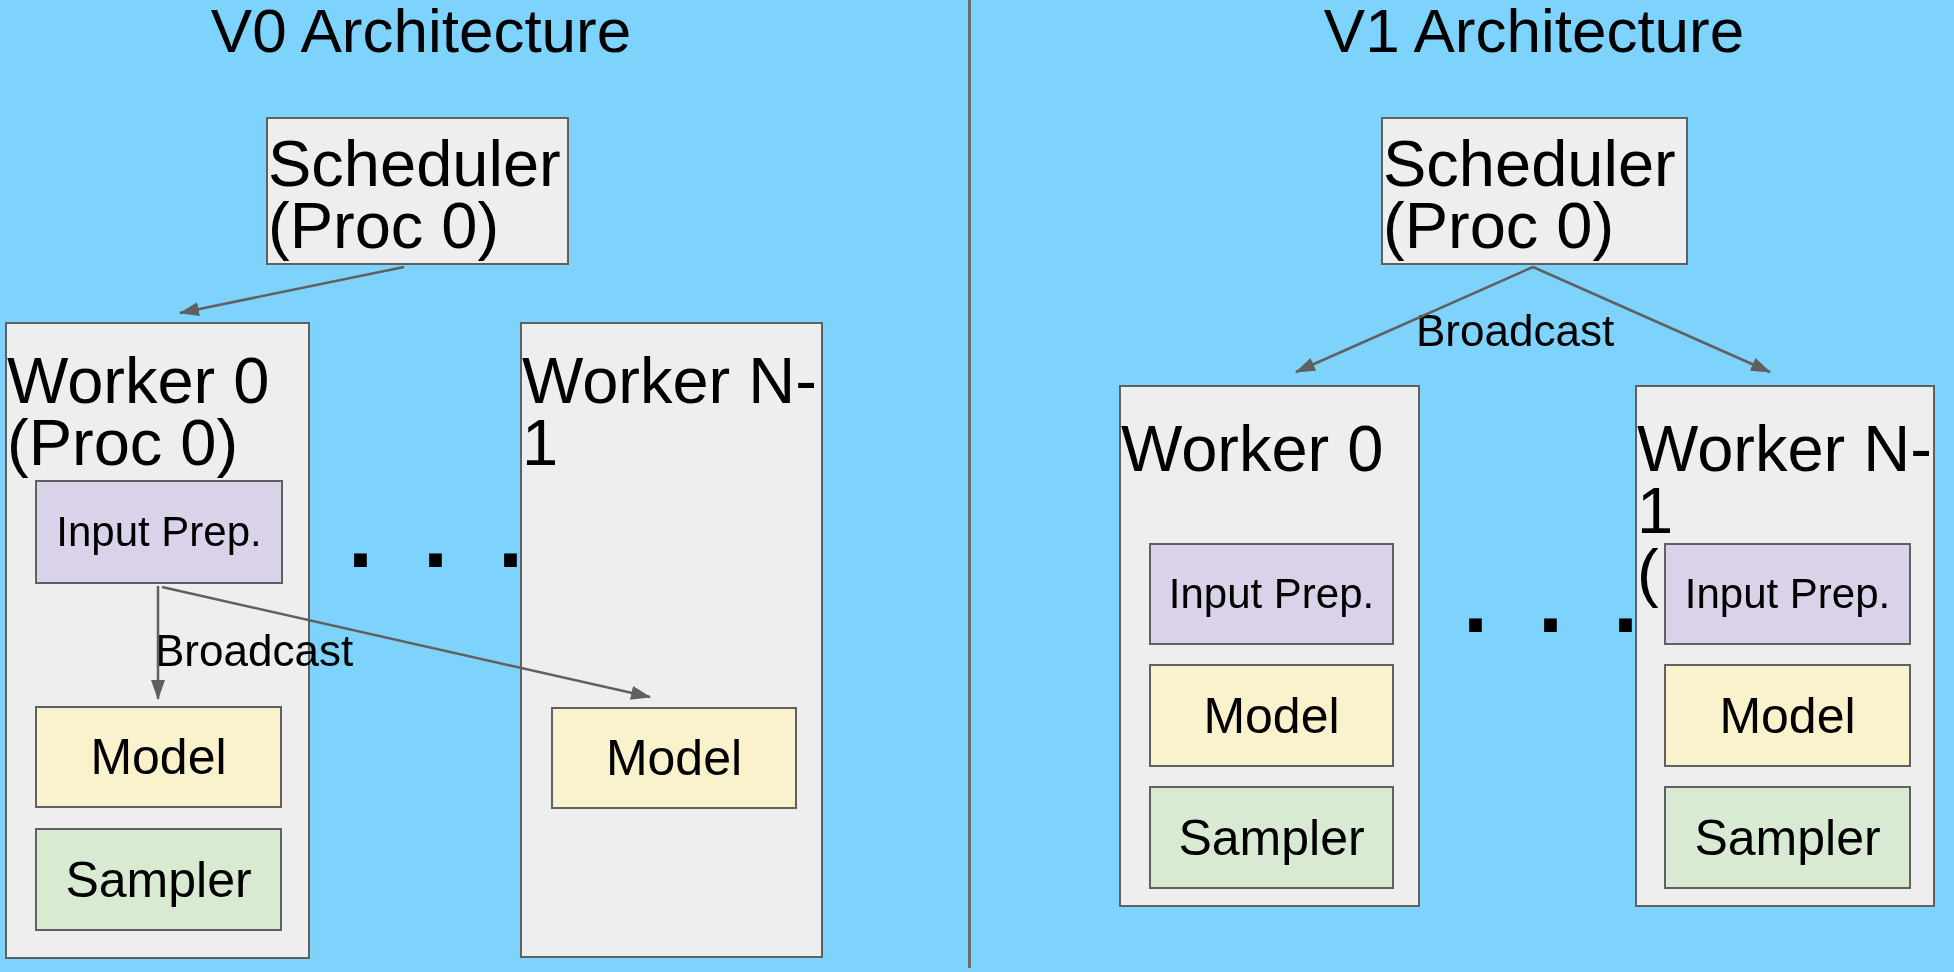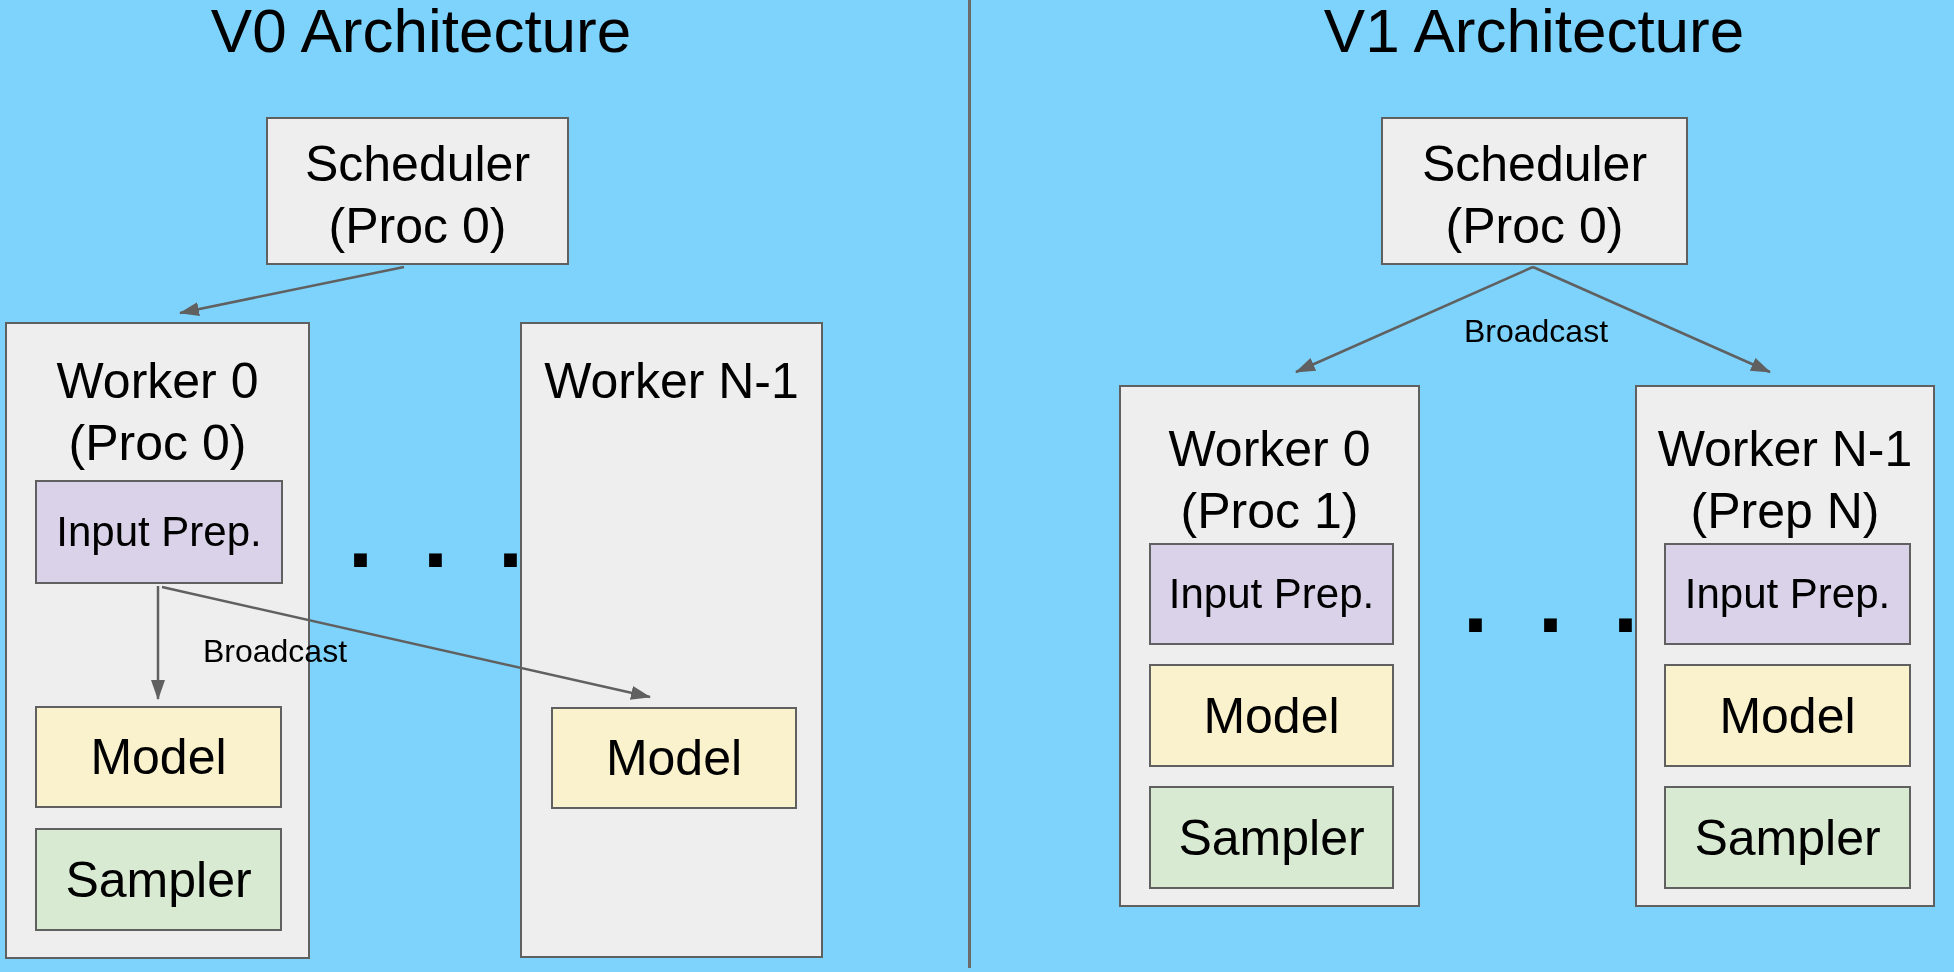--- a/index.html
+++ b/index.html
@@ -27,44 +27,44 @@
   }
 
   .gray-box {
     position: absolute;
     background: var(--grayfill, #eeeeee);
     border: 2px solid var(--border, #606060);
     box-sizing: border-box;
   }
 
   .two-line {
-    text-align: center;
-    font-size: 50px;
+    text-align: left;
+    font-size: 65px;
     line-height: 62px;
     color: var(--text, #000);
   }
 
   .inner-box {
     position: absolute;
     border: 2px solid var(--border, #606060);
     box-sizing: border-box;
     display: flex;
     align-items: center;
     justify-content: center;
     text-align: left;
     color: var(--text, #000);
   }
   .inner-box.prep    { background: var(--purple, #d9d2e9); font-size: 42px; }
   .inner-box.model   { background: var(--yellow, #faf1cd); font-size: 50px; }
   .inner-box.sampler { background: var(--green,  #d9ead3); font-size: 50px; }
 
   .broadcast-label {
-    font-size: 32px;
+    font-size: 44px;
     line-height: 50px;
-    text-align: center;
+    text-align: left;
     color: var(--text, #000);
     white-space: nowrap;
   }
 
   .dots {
     font-size: 90px;
     line-height: 100px;
     font-weight: bold;
     letter-spacing: 0px;
     color: var(--text, #000);
@@ -134,21 +134,20 @@
       <div>Scheduler</div>
       <div>(Proc 0)</div>
     </div>
   </div>
 
   <div class="abs broadcast-label" style="left:1416px; top:306px; width:240px;">Broadcast</div>
 
   <div class="gray-box" style="left:1119px; top:385px; width:301px; height:522px;">
     <div class="two-line" style="padding-top:31px;">
       <div>Worker 0</div>
-      <div>(Proc 1)</div>
     </div>
     <div class="inner-box prep" style="left:28px; top:156px; width:245px; height:102px;">
       <span>Input Prep.</span>
     </div>
     <div class="inner-box model" style="left:28px; top:277px; width:245px; height:103px;">
       <span>Model</span>
     </div>
     <div class="inner-box sampler" style="left:28px; top:399px; width:245px; height:103px;">
       <span>Sampler</span>
     </div>

